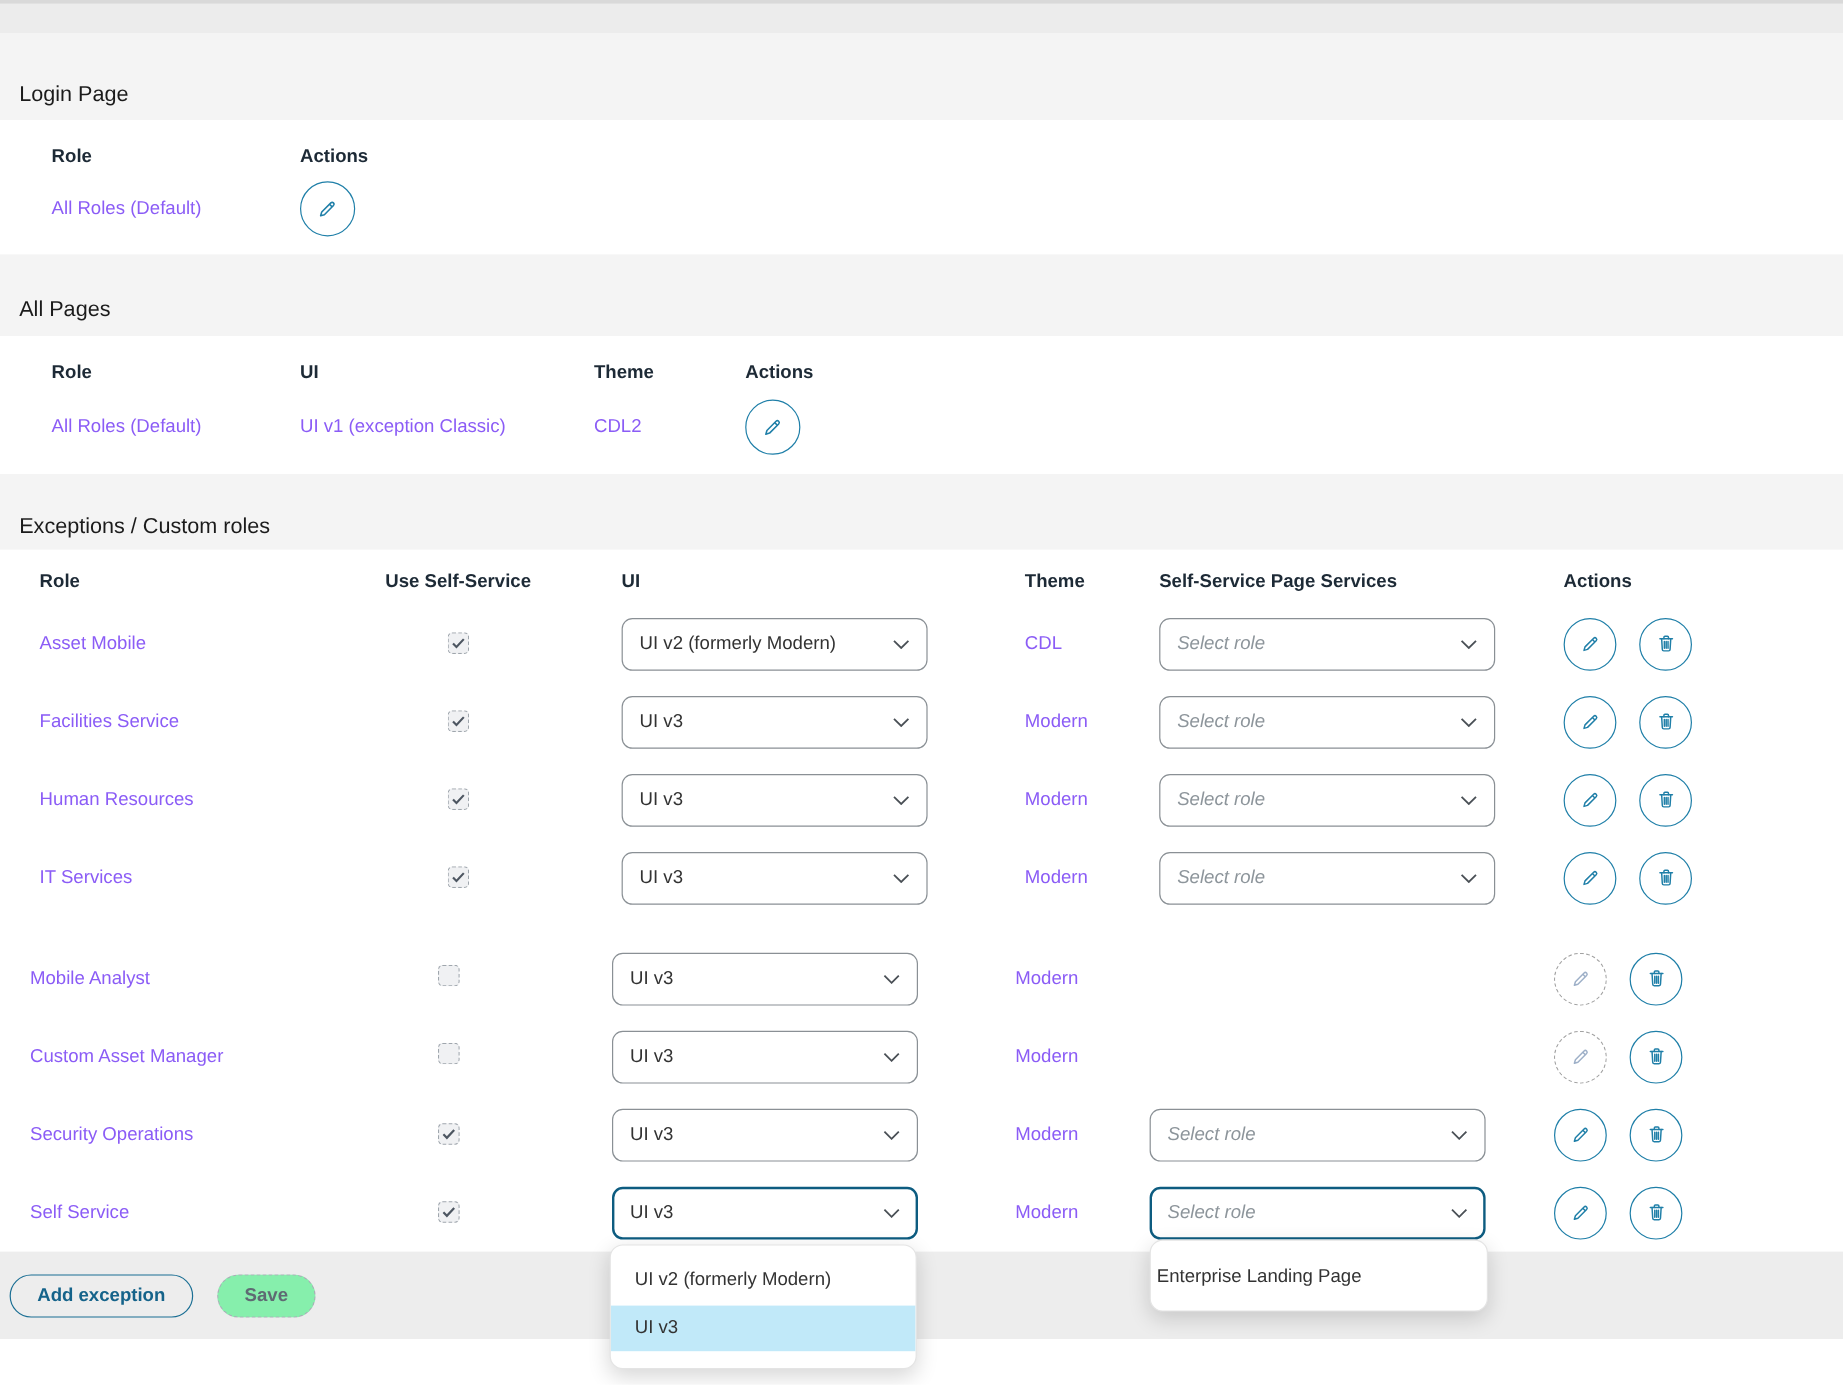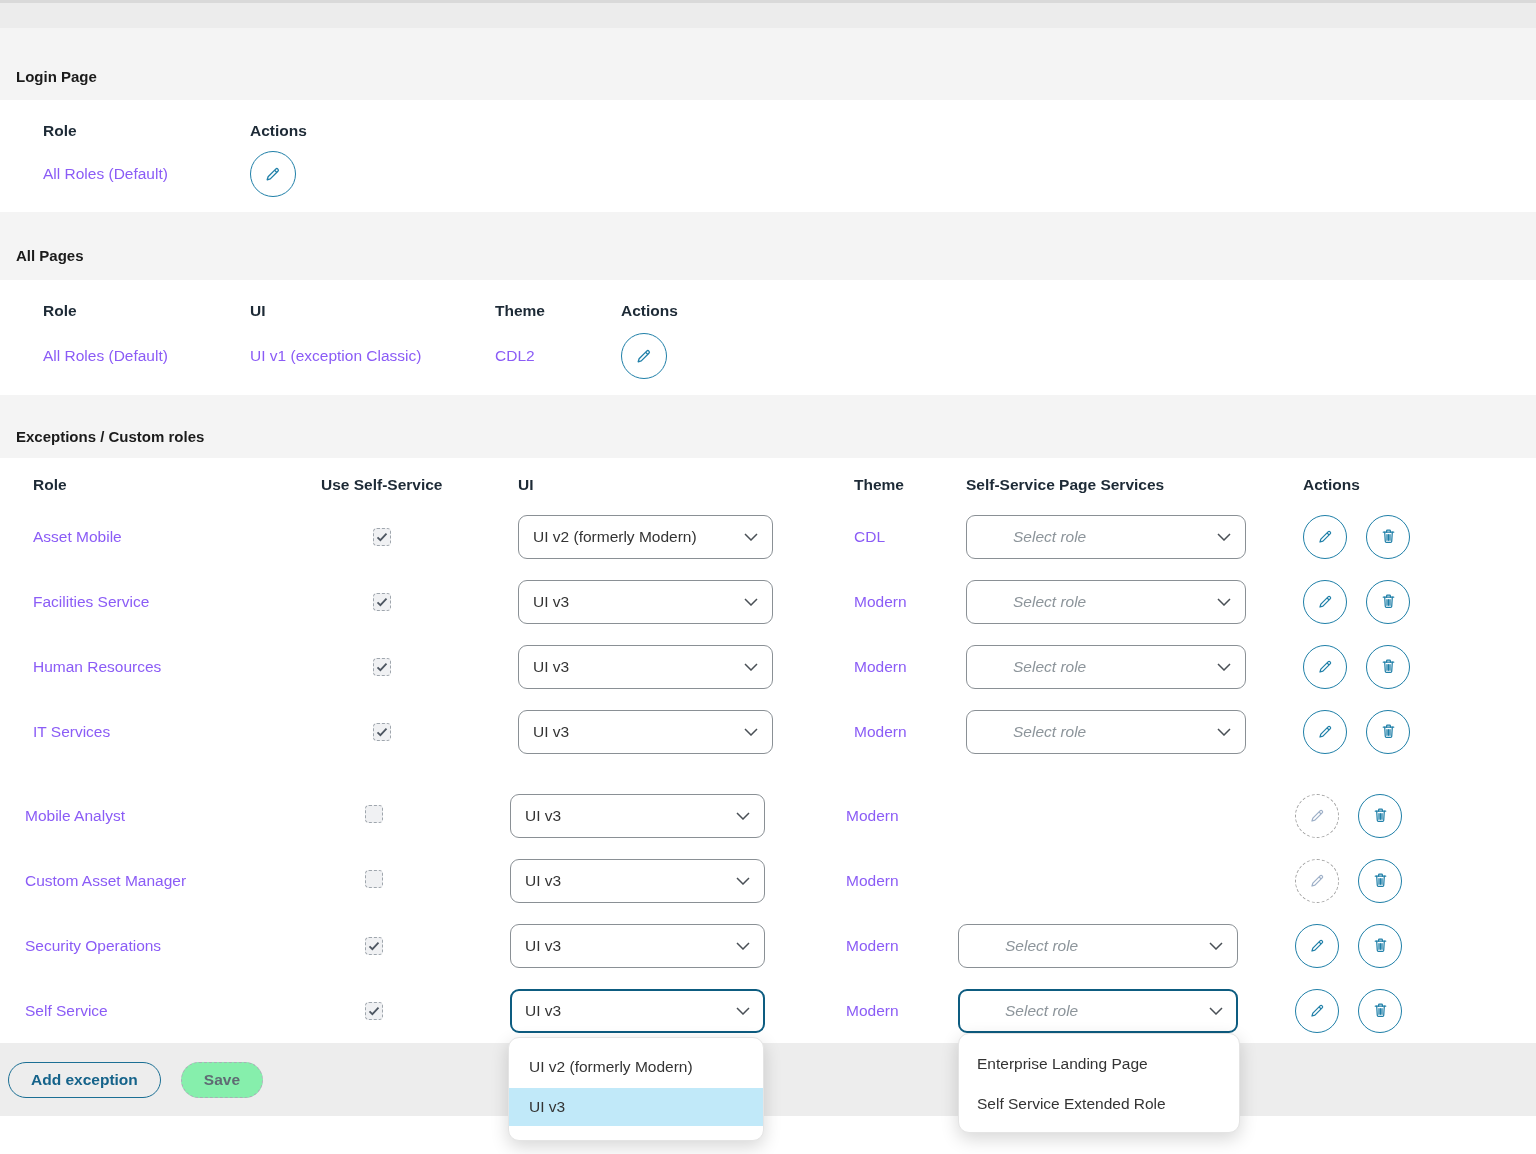--- a/index.html
+++ b/index.html
@@ -9,21 +9,21 @@
     background: #ffffff;
     position: relative;
     overflow: hidden;
     color: #333;
   }
   .topbar { height: 28px; background: #ececec; border-top: 3px solid #d9d9d9; }
   .band { background: #f4f4f4; }
   .band-1 { height: 72px; padding: 40px 0 0 16px; }
   .band-2 { height: 68px; padding: 35px 0 0 16px; }
   .band-3 { height: 63px; padding: 33px 0 0 16px; }
-  .section-title { font-size: 15px; font-weight: bold; color: #1b1b1b; }
+  .section-title { font-size: 18px; font-weight: normal; color: #1b1b1b; }
 
   .card { background: #fff; margin-left: 8px; }
   .card-login { height: 112px; padding-bottom: 10px; }
   .card-allpages { height: 115px; }
   .card-exc1 { height: 307px; }
   .group2 { background: #fff; height: 270px; padding-top: 10px; }
 
   
   .th { font-size: 15.5px; font-weight: bold; color: #1d2a36; }
   .td { font-size: 15.5px; color: #8b5cf6; }
@@ -58,21 +58,21 @@
   
   .select {
     height: 44px; background: #fff;
     border: 1px solid #8a9095; border-radius: 9px;
     display: flex; align-items: center; justify-content: space-between;
     padding: 0 14px; cursor: pointer;
   }
   .w255 { width: 255px; }
   .w280 { width: 280px; }
   .select .sel-text { font-size: 15.5px; color: #333; }
-  .select .placeholder { font-style: italic; color: #8d959b; margin-left: 32px; }
+  .select .placeholder { font-style: italic; color: #8d959b; }
   .select.focused { border: 2px solid #0d5c80; padding: 0 13px; }
 
   
   .iconbtn {
     width: 44px; height: 44px; border-radius: 50%;
     border: 1.5px solid #1f7fa8; background: #fff; color: #1f7fa8;
     display: flex; align-items: center; justify-content: center;
     padding: 0; cursor: pointer;
   }
   .iconbtn.big { width: 46px; height: 46px; }
@@ -98,21 +98,21 @@
     border: 1px solid #e4e4e4; border-radius: 11px;
     box-shadow: 0 6px 18px rgba(0,0,0,0.16);
     overflow: hidden;
   }
   #ui-menu { left: 508px; top: 1037px; width: 256px; padding: 8px 0 14px; }
   #opt-menu { left: 958px; top: 1033px; width: 282px; padding: 10px 0 8px; }
   .menu-opt {
     height: 42px; display: flex; align-items: center;
     padding-left: 20px; font-size: 15.5px; color: #333; cursor: pointer;
   }
-  #opt-menu .menu-opt { height: 40px; padding-left: 18px; }
+  #opt-menu .menu-opt { height: 40px; padding-left: 5px; }
   .menu-opt.hl { background: #c1e9f9; height: 38px; }
 </style>
 </head>
 <body>
 
 <div class="topbar"></div>
 
 <div class="band band-1">
   <div class="section-title">Login Page</div>
 </div>
@@ -569,14 +569,13 @@
 </div>
 <div class="bottom-white"></div>
 
 <div class="menu" id="ui-menu">
   <div class="menu-opt">UI v2 (formerly Modern)</div>
   <div class="menu-opt hl">UI v3</div>
 </div>
 
 <div class="menu" id="opt-menu">
   <div class="menu-opt">Enterprise Landing Page</div>
-  <div class="menu-opt">Self Service Extended Role</div>
 </div>
 
 </body></html>

